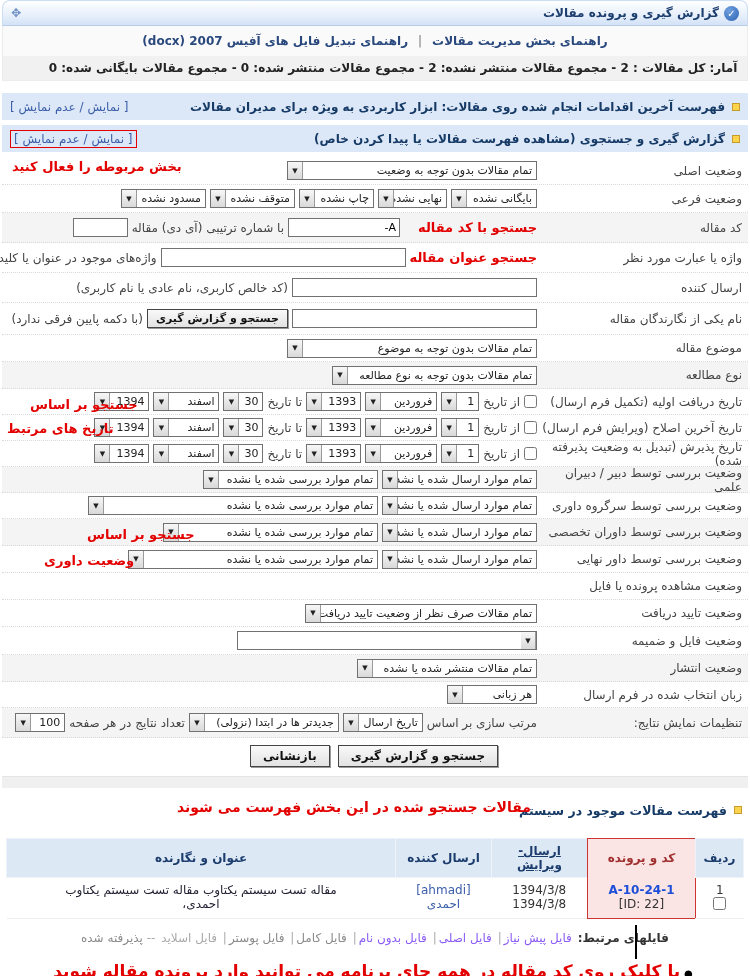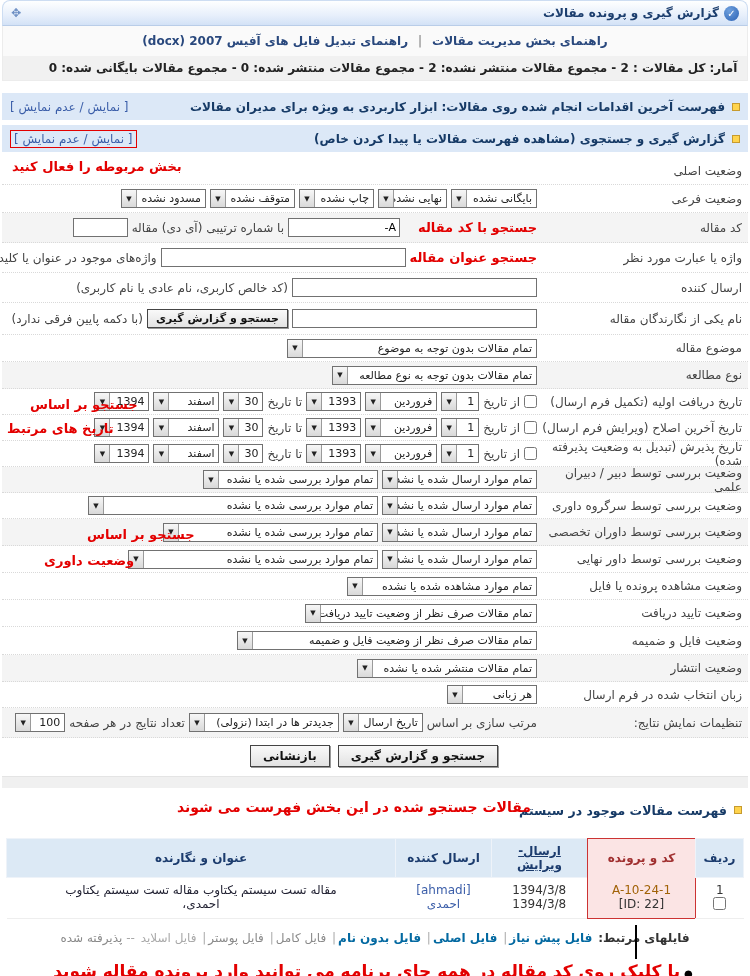--- a/index.html
+++ b/index.html
@@ -91,30 +91,30 @@
 
   table.rtable { border-collapse: collapse; width: calc(100% - 8px); margin: 16px 4px 0; }
   .rtable th {
     background: #dce9f5; color: #1c3c6e; font-size: 12px; padding: 5px 4px;
     border: 1px solid #eef3f9; font-weight: bold;
   }
   .rtable td { padding: 5px 6px; vertical-align: top; text-align: center; border-bottom: 1px solid #eee; }
   .col-idx { width: 48px; } .col-code { width: 108px; } .col-dates { width: 96px; text-decoration: underline; } .col-sender { width: 96px; }
   th.codecell { background: #fbe4e4; color: #a03030; border: 1px solid #cc3333; border-bottom: none; }
   td.codecell { background: #fbe4e4; border-left: 1px solid #cc3333; border-right: 1px solid #cc3333; border-bottom: 1px solid #cc3333; }
-  .code-link { color: #a16207; font-weight: normal; }
+  .code-link { color: #1d4ed8; font-weight: bold; }
   .id-txt { color: #333; }
   .blue-link { color: #3b5ea9; }
   .title-cell { text-align: right; padding-left: 20px; color: #223; }
   .dates-cell span { direction: ltr; unicode-bidi: embed; display:block; }
 
   .files-line { text-align: center; margin-top: 12px; font-size: 12px; color: #999; }
   .files-label { font-weight: bold; color: #333; }
   .flink { margin: 0 2px; }
-  .f-dark { color: #0369a1; font-weight: bold; }
+  .f-dark { color: #8b5cf6; font-weight: normal; }
   .f-mid  { color: #8a8a8a; }
   .f-light{ color: #a9a9a9; }
   .fsep { color: #aaa; }
 
   .bottom-note { position: relative; text-align: center; margin-top: 16px; }
   .bottom-note .red-ann { font-size: 17px; }
   .vline { position: absolute; width: 2px; height: 34px; background: #000; right: 111px; top: -36px; }
   .dot { color: #000; font-size: 10px; margin-right: 4px; }
 </style>
 </head>
@@ -159,20 +159,26 @@
 <div class="form-wrap">
 
   <div class="red-ann abs" style="top:2px;left:10px;">بخش مربوطه را فعال کنید</div>
   <div class="red-ann abs" style="top:240px;left:28px;">جستجو بر اساس</div>
   <div class="red-ann abs" style="top:264px;left:5px;">تاریخ های مرتبط</div>
   <div class="red-ann abs" style="top:370px;left:85px;">جستجو بر اساس</div>
   <div class="red-ann abs" style="top:396px;left:42px;">وضعیت داوری</div>
 
   <div class="frow h28">
     <div class="flabel">وضعیت اصلی</div>
+    <div class="fctrl">
+      <span class="sel" style="width:250px">
+          <span class="txt">تمام مقالات بدون توجه به وضعیت</span>
+          <span class="arr"></span>
+        </span>
+    </div>
   </div>
 
   <div class="frow h28">
     <div class="flabel">وضعیت فرعی</div>
     <div class="fctrl">
       <span class="sel" style="width:86px">
           <span class="txt">بایگانی نشده</span>
           <span class="arr"></span>
         </span>
       <span class="sel" style="width:69px">
@@ -400,43 +406,36 @@
         </span>
       <span class="sel" style="width:250px">
           <span class="txt">تمام موارد بررسی شده یا نشده</span>
           <span class="arr"></span>
         </span>
     </div>
   </div>
 
   <div class="frow h27">
     <div class="flabel">وضعیت مشاهده پرونده یا فایل</div>
-    <div class="fctrl">
-      <span class="sel" style="width:190px">
-          <span class="txt">تمام موارد مشاهده شده یا نشده</span>
-          <span class="arr"></span>
-        </span>
-    </div>
   </div>
 
   <div class="frow h27">
     <div class="flabel">وضعیت تایید دریافت</div>
     <div class="fctrl">
       <span class="sel" style="width:232px">
           <span class="txt">تمام مقالات صرف نظر از وضعیت تایید دریافت</span>
           <span class="arr"></span>
         </span>
     </div>
   </div>
 
   <div class="frow h28">
     <div class="flabel">وضعیت فایل و ضمیمه</div>
     <div class="fctrl">
       <span class="sel" style="width:300px">
-          <span class="txt">تمام مقالات صرف نظر از وضعیت فایل و ضمیمه</span>
           <span class="arr"></span>
         </span>
     </div>
   </div>
 
   <div class="frow h27 alt">
     <div class="flabel">وضعیت انتشار</div>
     <div class="fctrl">
       <span class="sel" style="width:180px">
           <span class="txt">تمام مقالات منتشر شده یا نشده</span>

